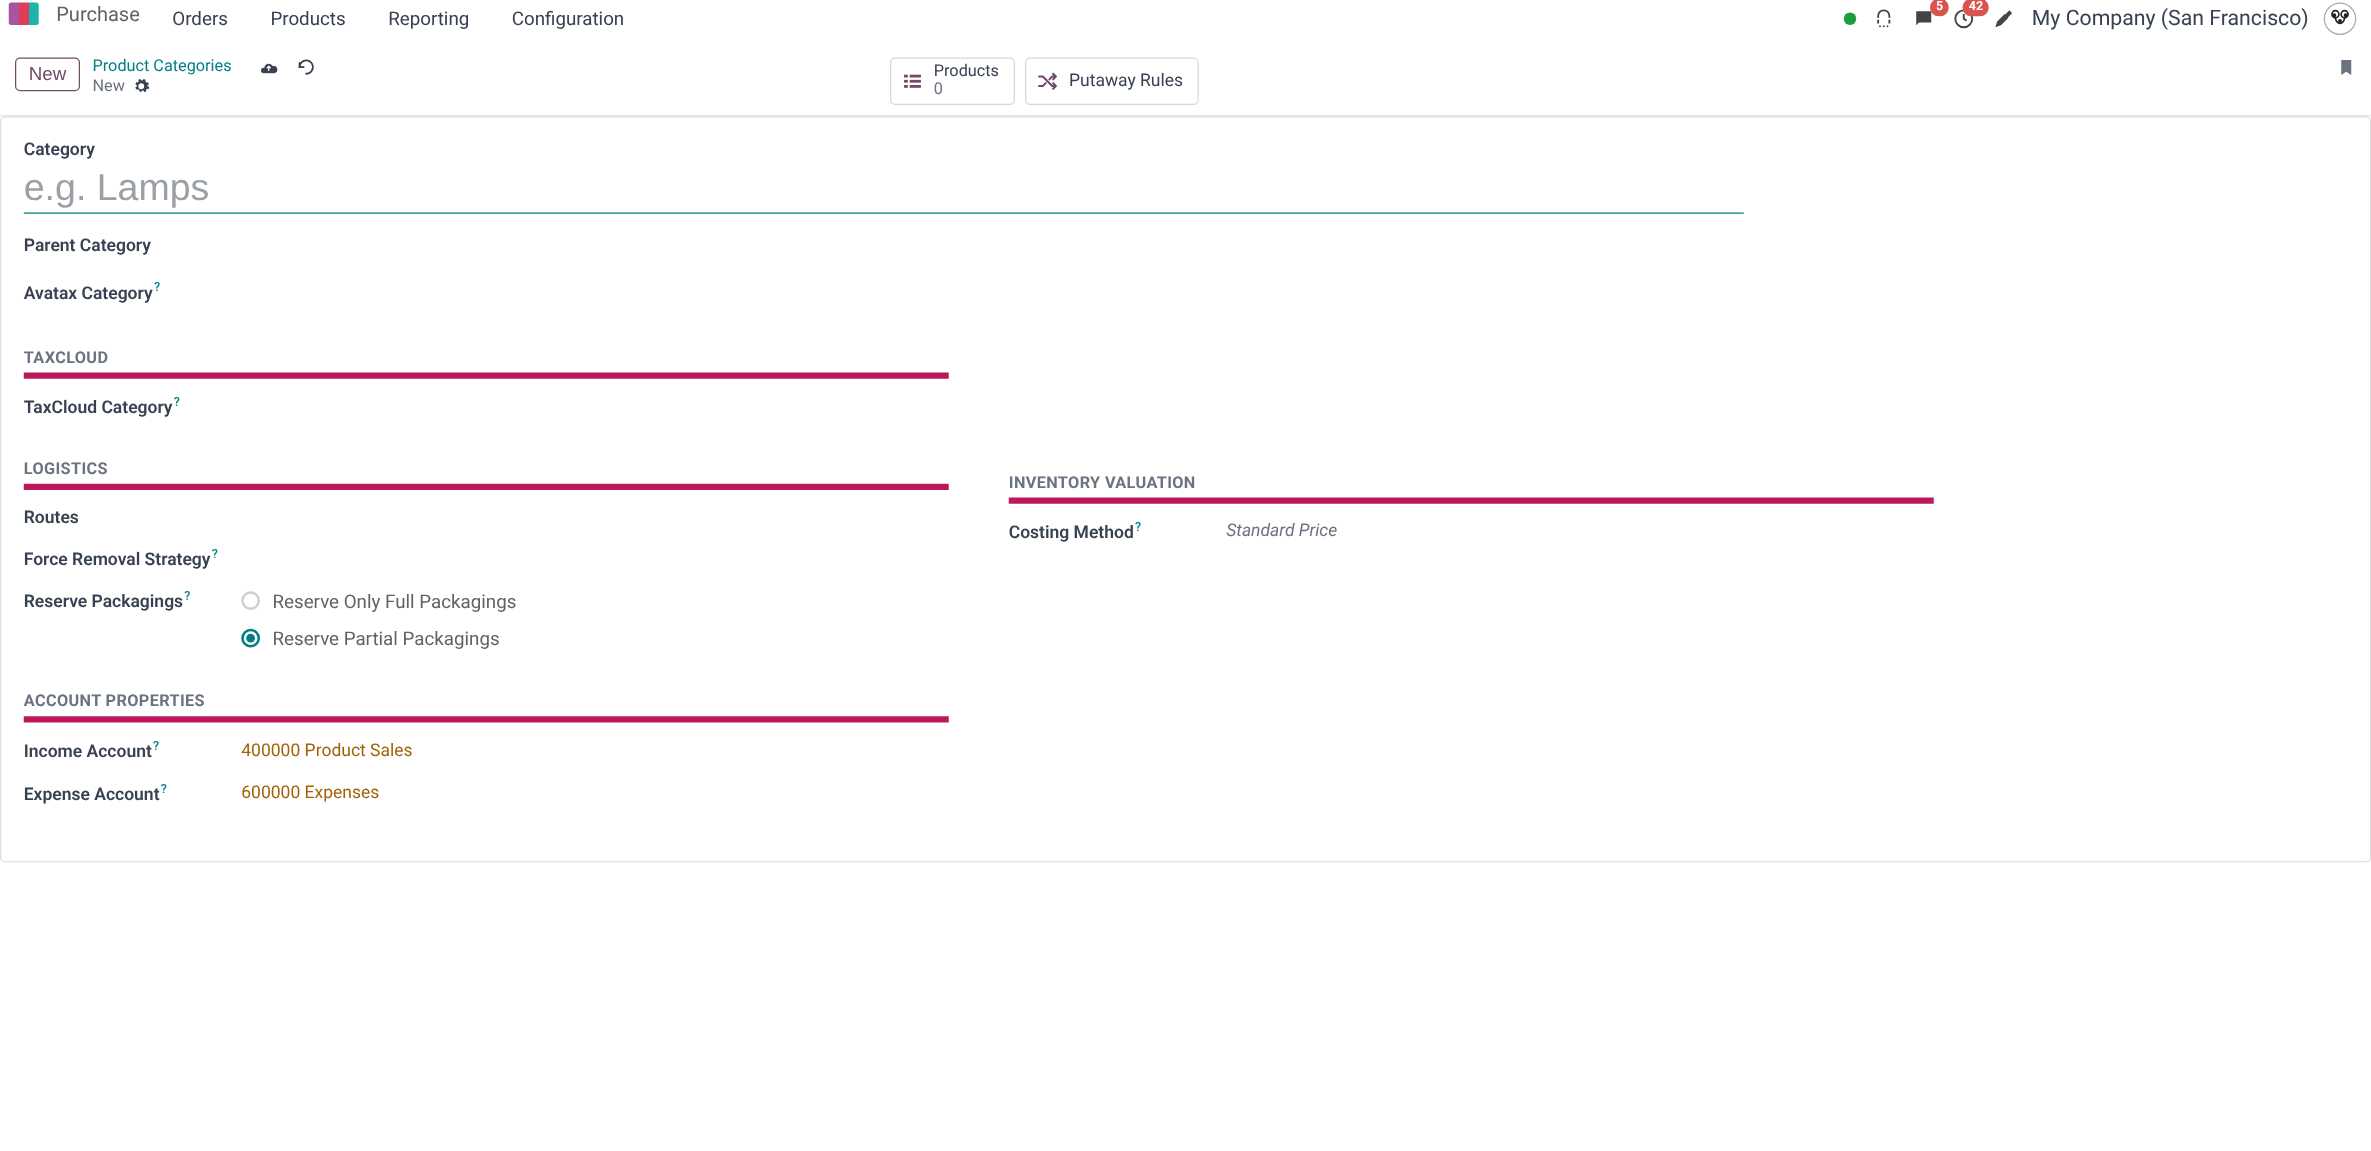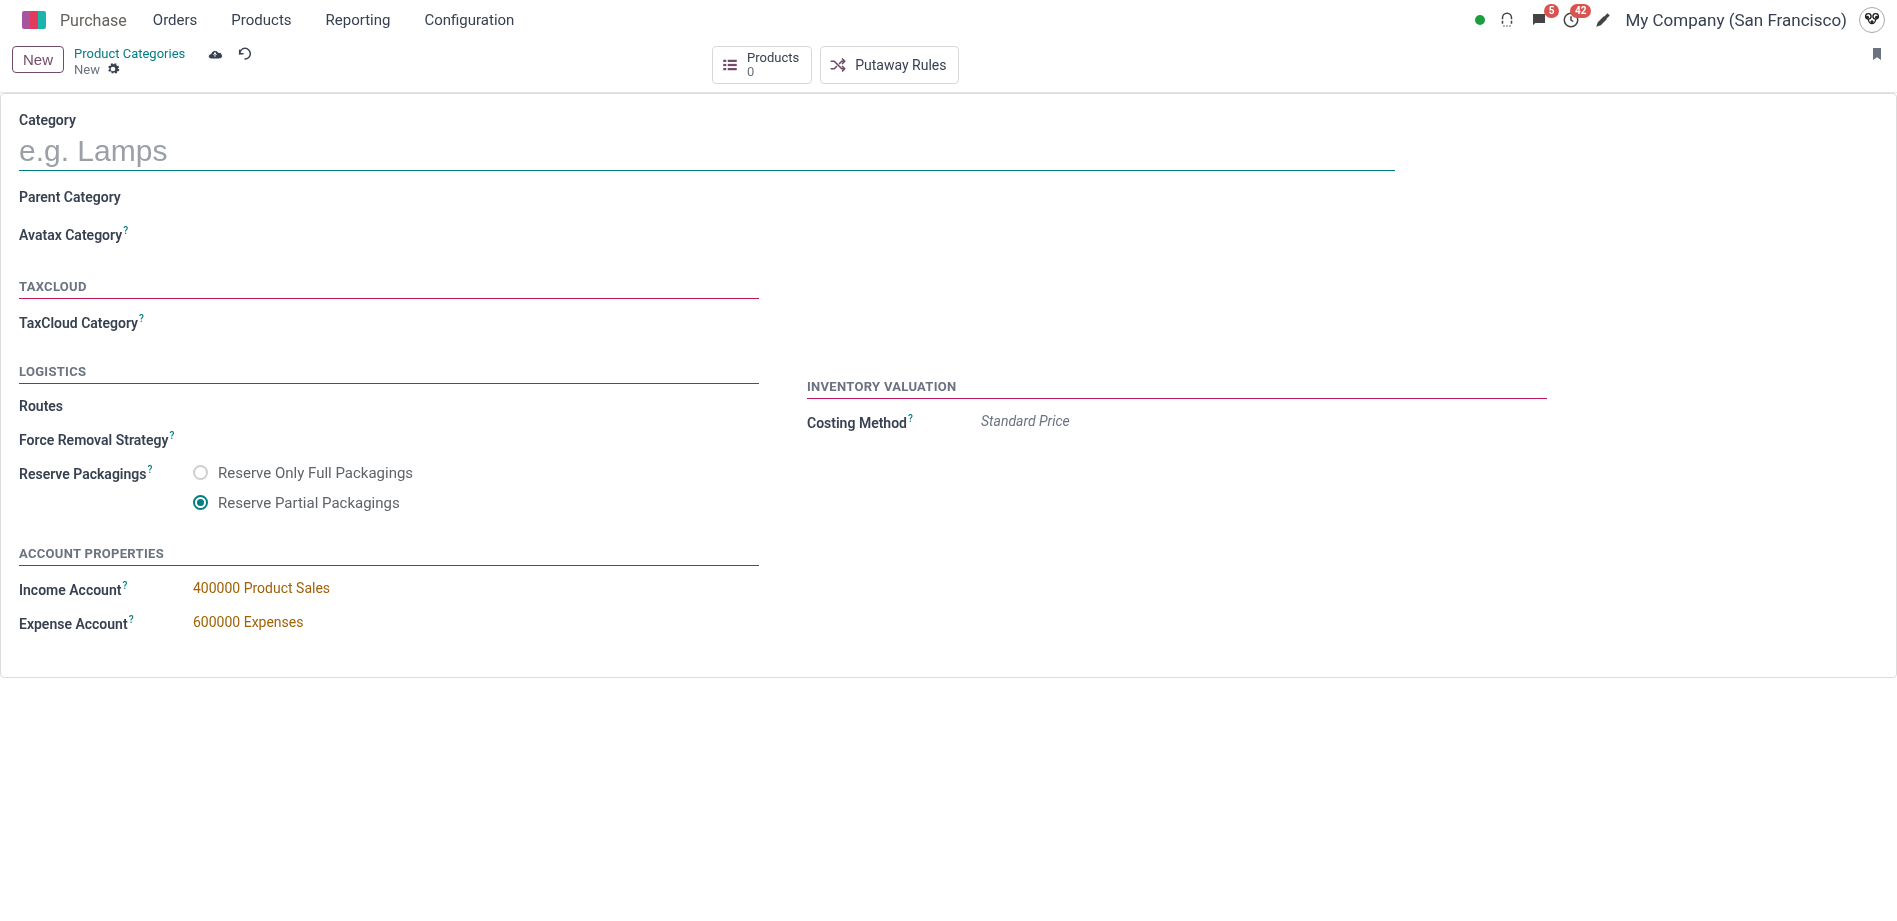--- a/index.html
+++ b/index.html
@@ -6,22 +6,22 @@
   body {
     margin: 0;
     font-family: -apple-system, BlinkMacSystemFont, "Segoe UI", Roboto, "Helvetica Neue", Arial, sans-serif;
     font-size: 14px;
     color: #374151;
     background: #ffffff;
   }
   
   .topnav {
     display: flex;
-    align-items: center;
-    padding: 2px 12px 0 22px;
+    align-items: flex-start;
+    padding: 2px 12px 0 7px;
     height: 38px;
     gap: 10px;
   }
   .logo {
     width: 24px; height: 18px;
     background: linear-gradient(90deg,#a855a0 0 33%,#e33b5b 33% 66%,#1cb5ac 66% 100%);
     border-radius: 2px;
     margin-right: 4px;
   }
   .app-title { color: #66615b; font-size: 16px; margin-right: 14px; }
@@ -63,26 +63,26 @@
     width: 74%;
     border:none; border-bottom:1px solid #017e84;
     font-size: 30px; color:#9aa0a6; padding:4px 0 2px 0; outline:none;
     background:transparent;
   }
   .big-input::placeholder { color:#9aa0a6; }
   .row { margin-top: 18px; }
   .help { color:#017e84; font-size:10px; vertical-align: super; margin-left:1px; cursor:pointer; font-weight:500;}
   .section-title {
     color:#6b7280; font-size:13px; font-weight:700; letter-spacing:.3px;
-    text-transform:uppercase; border-bottom:1px solid #be185d; padding-bottom:4px;
+    text-transform:uppercase; border-bottom:5px solid #be185d; padding-bottom:4px;
     margin-top: 34px; margin-bottom: 14px;
   }
   .cols { display:flex; gap: 48px; }
   .col { flex:1; max-width: 740px; }
-  .kv { display:flex; align-items:flex-start; margin-bottom: 16px; gap: 24px;}
+  .kv { display:flex; align-items:center; margin-bottom: 16px; gap: 24px;}
   .kv .k { min-width: 150px; font-weight:600; color:#374151; }
   .kv .v { color:#a16207; }
   .radio-list { display:flex; flex-direction:column; gap:12px; }
   .radio-opt { display:flex; align-items:center; gap:10px; color:#5f6368; font-size:15px; cursor:pointer;}
   .radio-dot { width:15px;height:15px;border-radius:50%; border:2px solid #cfcfcf; display:inline-block; position:relative;}
   .radio-dot.sel { border-color:#017e84; }
   .radio-dot.sel::after { content:""; position:absolute; inset:2px; background:#017e84; border-radius:50%; }
   svg { display:block; }
 </style>
 </head>

